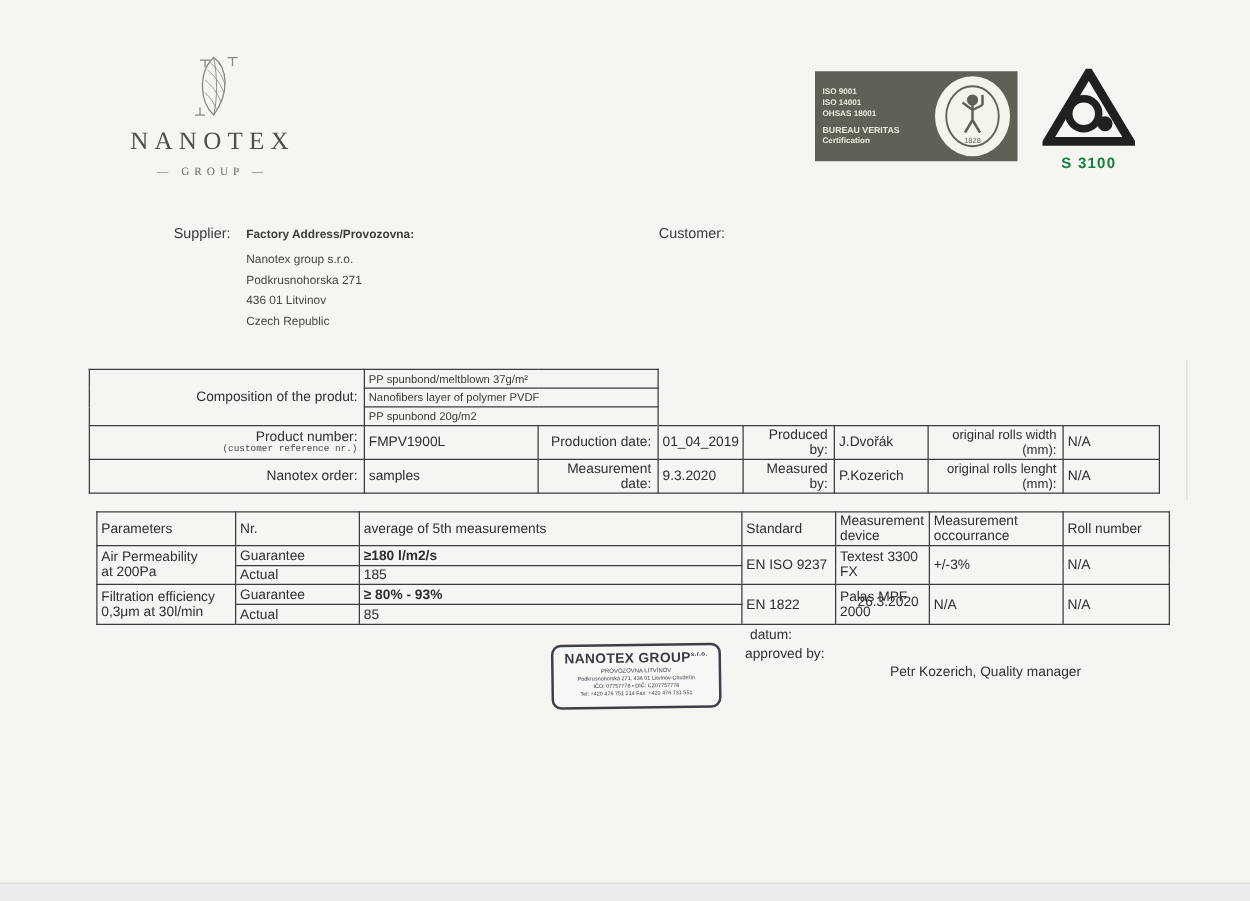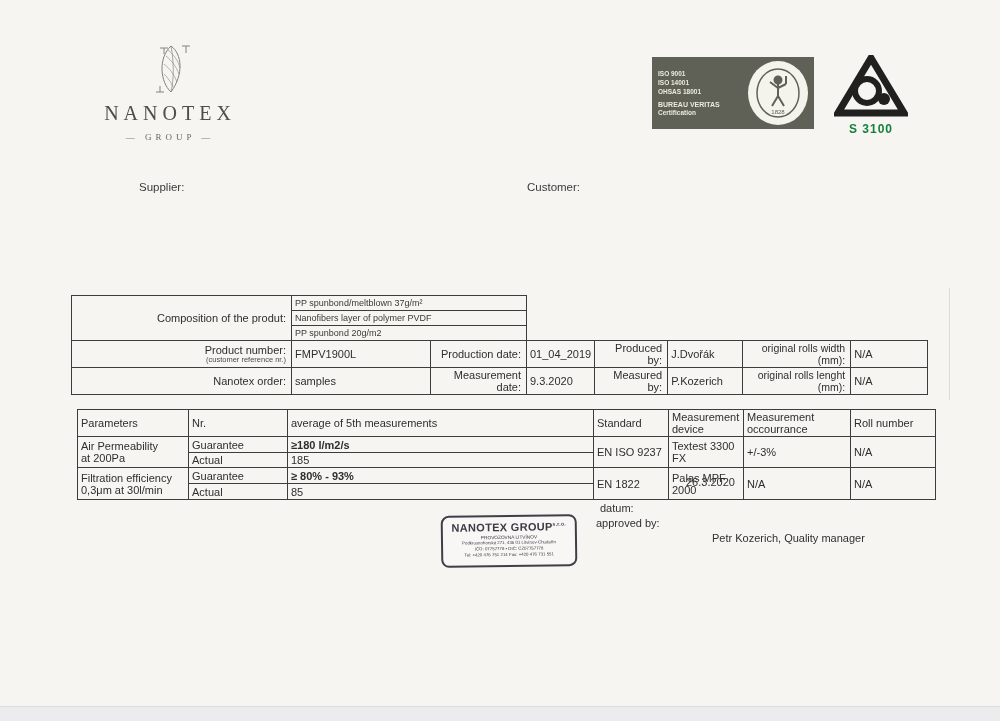--- a/index.html
+++ b/index.html
@@ -35,21 +35,21 @@
   .factory-block .addr { margin-bottom:5.5px; }
   .addr-last { margin-top:2px; }
   .lbl-customer { position:absolute; left:527px; top:181px; font-size:11.5px; color:#3a3a3a; }
   
   table { border-collapse:collapse; table-layout:fixed; }
   td { border:1.6px solid #3c3c3c; font-size:11px; color:#2e2e2e; vertical-align:middle; padding:0 3px; overflow:hidden; }
   .t1 { position:absolute; left:71px; top:295px; }
   .t1 .rowlabel { text-align:right; padding-right:5px; }
   .t1 .comp-val { font-size:9px; color:#3a3a35; }
   .t1 .noborder { border-top:none; border-right:none; border-bottom:none; }
-  .sub { display:block; font-size:7.5px; color:#4a4a4a; line-height:8px; }
+  .sub { display:block; font-size:7.5px; color:#4a4a4a; line-height:8px;font-family:Liberation Mono, monospace; }
   .t2 { position:absolute; left:77px; top:409px; }
   .t2 td { font-size:11px; }
   .bold { font-weight:bold; }
   .smallcell { font-size:10.5px; line-height:12px; }
   
   .stamp {
     position:absolute; left:441px; top:515px; width:136px; height:52px;
     border:2px solid #3f3f49; border-radius:8px; transform:rotate(-0.8deg);
     color:#3b3b46; text-align:center; padding-top:4px; background:rgba(255,255,255,0.25);
   }
@@ -111,20 +111,27 @@
   <div class="s3100">
     <svg width="74" height="62" viewBox="0 0 74 62">
       <path d="M37 3 L70 58 L4 58 Z" fill="none" stroke="#20201e" stroke-width="7"></path>
       <circle cx="33" cy="36" r="12" fill="none" stroke="#20201e" stroke-width="6"></circle>
       <circle cx="50" cy="44" r="6" fill="#20201e"></circle>
     </svg>
     <div class="s3100-label">S 3100</div>
   </div>
 
   <div class="lbl-supplier">Supplier:</div>
+  <div class="factory-block">
+    <div class="factory-label">Factory Address/Provozovna:</div>
+    <div class="addr">Nanotex group s.r.o.</div>
+    <div class="addr">Podkrusnohorska 271</div>
+    <div class="addr">436 01 Litvinov</div>
+    <div class="addr addr-last">Czech Republic</div>
+  </div>
   <div class="lbl-customer">Customer:</div>
 
   <table class="t1">
     <colgroup>
       <col style="width:220px">
         <col style="width:139px">
         <col style="width:96px">
         <col style="width:67px">
       <col style="width:73px">
         <col style="width:75px">

